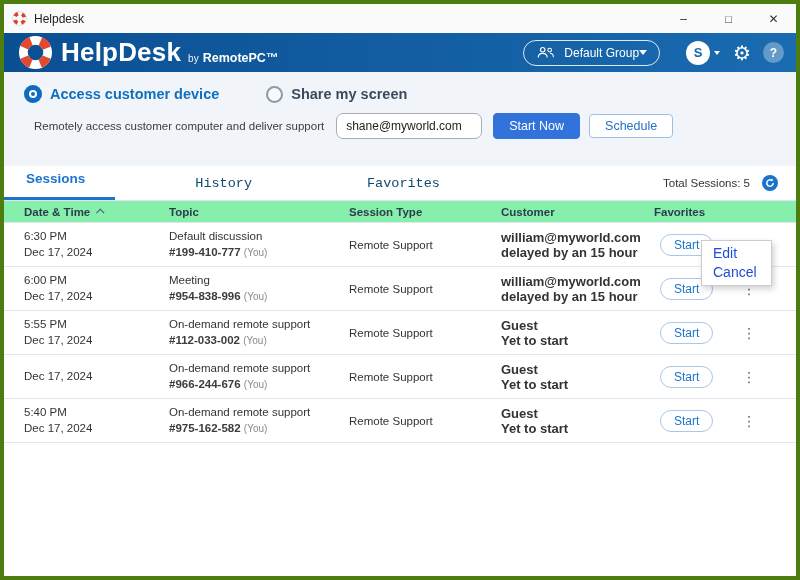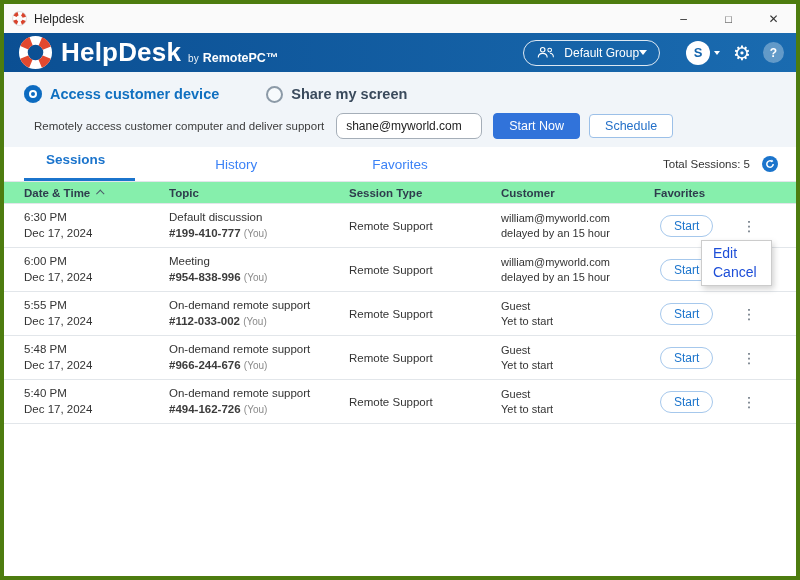--- a/index.html
+++ b/index.html
@@ -27,58 +27,58 @@
   .group-pill svg { margin-right:9px; }
   .group-label { color:#fff; font-size:12px; }
   .caret { width:0; height:0; border-left:4px solid transparent; border-right:4px solid transparent; border-top:5px solid #fff; margin-left:auto; }
   .avatar-wrap { display:flex; align-items:center; margin-left:26px; cursor:pointer; }
   .avatar { width:24px; height:24px; border-radius:50%; background:#fff; color:#1565ad; font-weight:bold; font-size:13px; display:flex; align-items:center; justify-content:center; }
   .avatar-caret { width:0; height:0; border-left:3.5px solid transparent; border-right:3.5px solid transparent; border-top:4.5px solid #fff; margin-left:4px; }
   .gear { color:#fff; font-size:20px; margin-left:13px; line-height:1; cursor:pointer; }
   .help-circle { width:21px; height:21px; border-radius:50%; background:rgba(255,255,255,.32); color:#fff; font-size:12px; font-weight:bold; display:flex; align-items:center; justify-content:center; margin-left:12px; cursor:pointer; }
 
   
-  .connectbar { height:75px; background:#f1f5f9; padding:13px 16px 0 20px; }
+  .connectbar { height:94px; background:#f1f5f9; padding:13px 16px 0 20px; }
   .radio-row { display:flex; align-items:center; }
   .radio-opt { display:flex; align-items:center; cursor:pointer; }
   .radio-on { width:18px; height:18px; border-radius:50%; background:#0d6bc0; box-shadow:inset 0 0 0 5px #0d6bc0, inset 0 0 0 7px #fff; }
   .radio-off { width:17px; height:17px; border-radius:50%; background:#f7fafc; border:2px solid #8c9aa7; }
   .radio-label-on { color:#1070c0; font-size:14.5px; font-weight:bold; margin-left:8px; }
   .radio-label-off { color:#3a4a5c; font-size:14.5px; font-weight:bold; margin-left:8px; }
   .radio-opt + .radio-opt { margin-left:47px; }
   .connect-row { display:flex; align-items:center; margin-top:10px; margin-left:10px; }
   .connect-helper { font-size:11.5px; color:#3c3c3c; }
   .email-input { width:146px; height:26px; border:1px solid #a5aeb8; border-radius:7px; padding:0 9px; font-size:12px; color:#222; margin-left:12px; background:#fff; font-family:"Liberation Sans",sans-serif; outline:none; }
   .btn-primary { margin-left:11px; background:#3173da; color:#fff; border:1px solid #3173da; border-radius:4px; font-size:12.5px; padding:5px 15px; cursor:pointer; font-family:"Liberation Sans",sans-serif;text-align:center; }
   .btn-outline { margin-left:9px; background:#fff; color:#2470c8; border:1px solid #9cc0e8; border-radius:4px; font-size:12.5px; padding:4px 15px; cursor:pointer; font-family:"Liberation Sans",sans-serif; }
 
   
   .tabsrow { height:34px; background:#fff; display:flex; align-items:center; }
   .tab { position:relative; height:100%; display:flex; align-items:center; cursor:pointer; font-size:13.5px; }
-  .tab-1 { padding:0 30px 10px 22px;margin-left:20px; }
+  .tab-1 { padding:0 30px 10px 22px; }
   .tab-2 { padding:0 30px; margin-left:50px; }
   .tab-3 { padding:0 30px; margin-left:55px; }
   .tab.active { color:#1b74cc; font-weight:bold; }
   .tab.active::after { content:""; position:absolute; left:0; right:0; bottom:0; height:3px; background:#1b74cc; }
-  .tab.inactive { color:#3b82f6; }
+  .tab.inactive { color:#0c4a6e;font-family:Liberation Mono, monospace; }
   .tabs-right { margin-left:auto; display:flex; align-items:center; padding-right:18px; }
   .total-label { font-size:11.5px; color:#333; }
   .refresh-circle { width:16px; height:16px; border-radius:50%; background:#1b74cc; display:flex; align-items:center; justify-content:center; margin-left:12px; cursor:pointer; }
 
   
   .grid-cols { display:grid; grid-template-columns:145px 180px 152px 153px 1fr; padding-left:20px; align-items:center; }
   .thead { height:23px; background:#86efac; border-top:1px solid #e2e6ea; border-bottom:1px solid #e2e6ea; font-size:11.5px; font-weight:bold; color:#2e3d4d; }
   .th { display:flex; align-items:center; }
   .chev-up { width:6px; height:6px; border-left:1.6px solid #4a5a68; border-top:1.6px solid #4a5a68; transform:rotate(45deg) translateY(1px); display:inline-block; margin-left:8px; }
   .row { height:44px; border-bottom:1px solid #e2e6ea; font-size:12px; color:#333; }
   .cell-2line { line-height:15.5px; font-size:11.5px; }
   .topic-line2 { font-weight:bold; color:#3c3c3c; }
   .you-tag { font-weight:normal; font-size:10px; color:#8a8a8a; }
   .type-cell { font-size:11.5px; }
-  .cust-cell { font-size:11px; line-height:15px; }
+  .cust-cell { font-size:13px; line-height:15px;font-weight:bold; }
   .tech-cell { display:flex; align-items:center; }
   .start-btn { border:1px solid #a6c8ec; background:#fff; color:#1b74cc; font-size:12px; border-radius:12px; padding:3px 13px; margin-left:6px; cursor:pointer; font-family:"Liberation Sans",sans-serif; }
   .kebab { margin-left:auto; margin-right:40px; color:#5a6673; font-size:14px; cursor:pointer; letter-spacing:0; }
 
   
   .ctx-menu { position:absolute; left:697px; top:236px; width:71px; background:#fff; border:1px solid #cccccc; box-shadow:2px 3px 6px rgba(0,0,0,.18); padding:3px 0; z-index:10; }
   .ctx-item { font-size:14px; color:#1d4ed8; padding:2px 0 2px 11px; line-height:15px; cursor:pointer; }
 </style>
 </head>
 <body>
@@ -233,21 +233,20 @@
           <div>Yet to start</div>
       </div>
       <div class="tech-cell">
         <button class="start-btn">Start</button>
         <span class="kebab">⋮</span>
       </div>
     </div>
 
     <div class="row grid-cols">
       <div class="cell-2line">
-        <div>5:48 PM</div>
           <div>Dec 17, 2024</div>
       </div>
       <div class="cell-2line">
         <div>On-demand remote support</div>
         <div class="topic-line2"><span>#966-244-676</span> <span class="you-tag">(You)</span></div>
       </div>
       <div class="type-cell">Remote Support</div>
       <div class="cust-cell">
         <div>Guest</div>
           <div>Yet to start</div>
@@ -258,21 +257,21 @@
       </div>
     </div>
 
     <div class="row grid-cols">
       <div class="cell-2line">
         <div>5:40 PM</div>
           <div>Dec 17, 2024</div>
       </div>
       <div class="cell-2line">
         <div>On-demand remote support</div>
-        <div class="topic-line2"><span>#494-162-726</span> <span class="you-tag">(You)</span></div>
+        <div class="topic-line2"><span>#975-162-582</span> <span class="you-tag">(You)</span></div>
       </div>
       <div class="type-cell">Remote Support</div>
       <div class="cust-cell">
         <div>Guest</div>
           <div>Yet to start</div>
       </div>
       <div class="tech-cell">
         <button class="start-btn">Start</button>
         <span class="kebab">⋮</span>
       </div>

